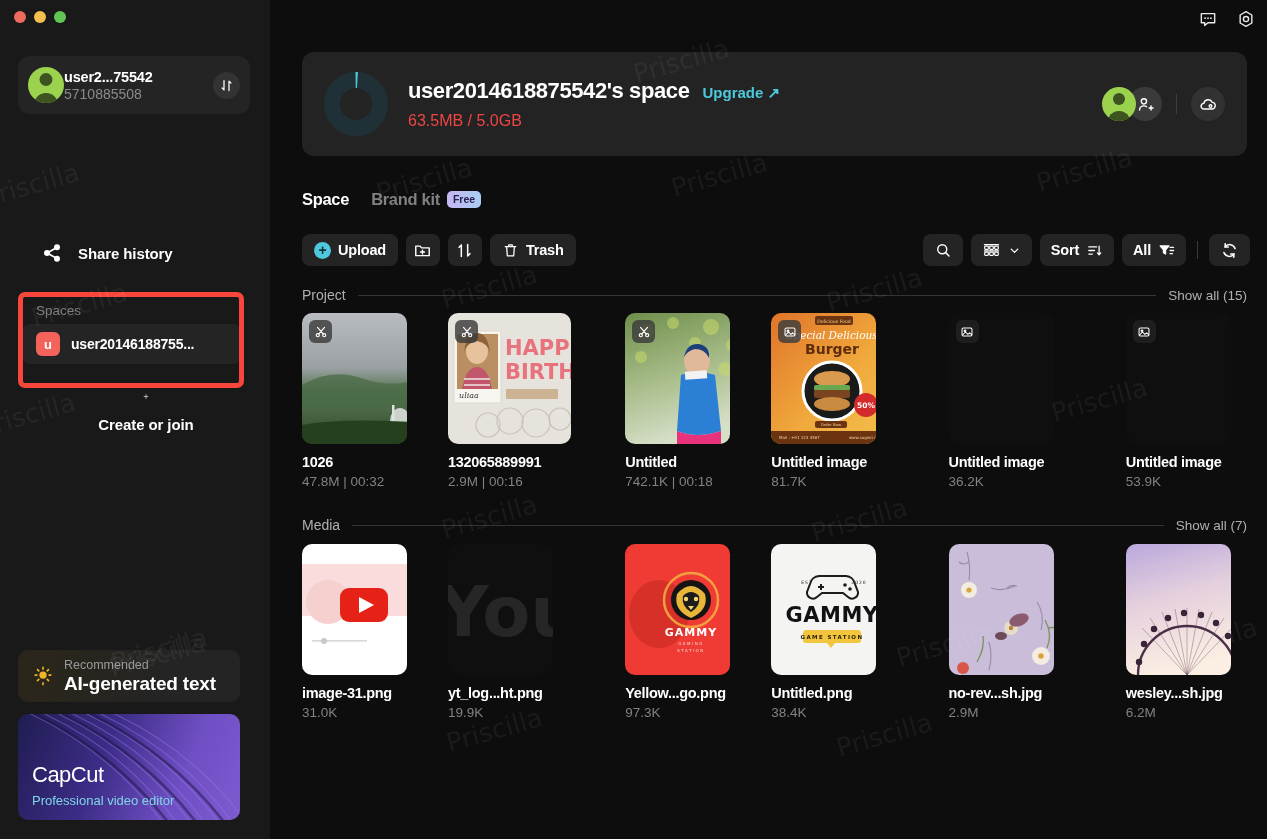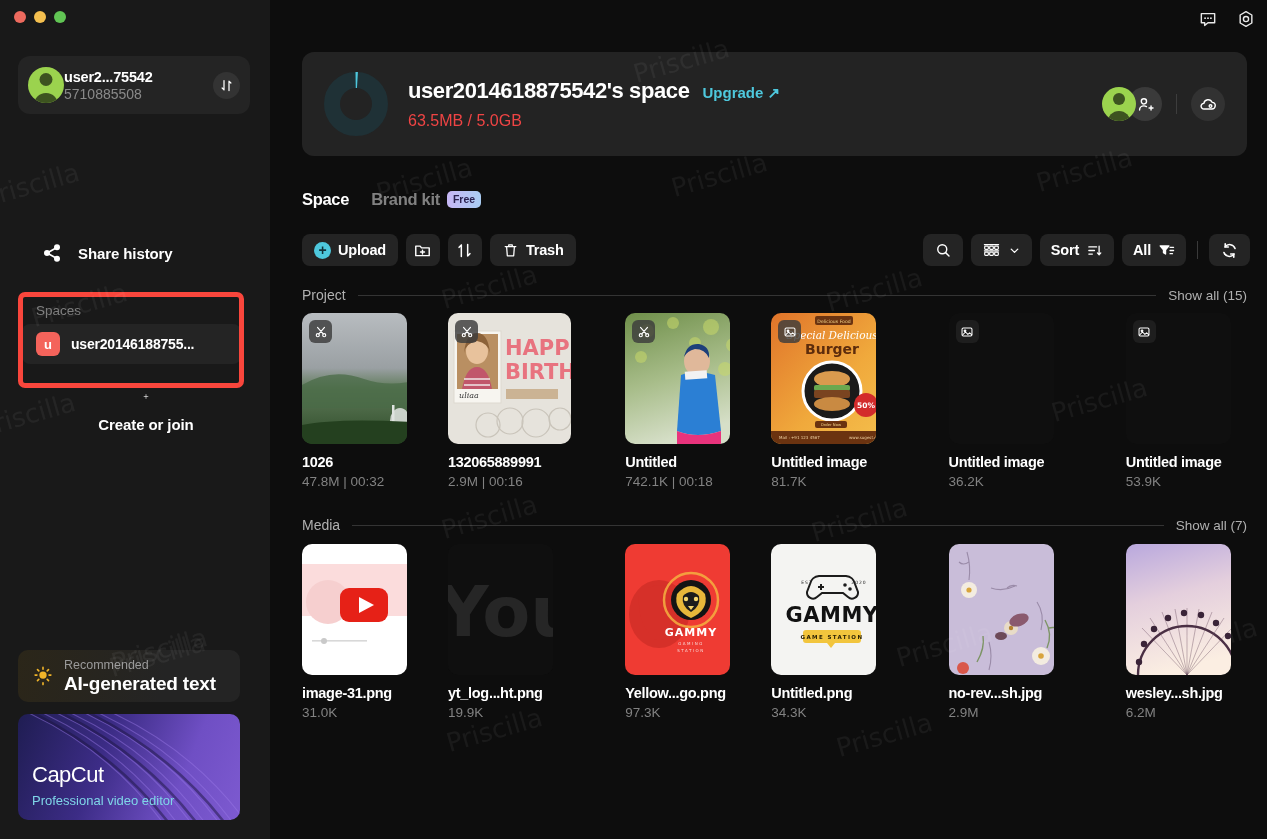--- a/index.html
+++ b/index.html
@@ -678,21 +678,21 @@
               <circle cx="74" cy="41" r="1.8" fill="#1c1c1c" stroke="none"></circle>
               <circle cx="79" cy="45" r="1.8" fill="#1c1c1c" stroke="none"></circle>
             </g>
             <text x="61" y="78" text-anchor="middle" font-family="DejaVu Sans, sans-serif" font-size="21" font-weight="bold" fill="#121212" letter-spacing="0.5">GAMMY</text>
             <rect x="32" y="86" width="58" height="13" rx="3" fill="#f2c53d"></rect>
             <path d="M56 99l4 5 4-5z" fill="#f2c53d"></path>
             <text x="61" y="95" text-anchor="middle" font-family="DejaVu Sans, sans-serif" font-size="5.5" font-weight="bold" fill="#2a2206" letter-spacing="1.4">GAME STATION</text>
           </svg>
         </div>
         <div class="card-title">Untitled.png</div>
-        <div class="card-meta">34.3K</div>
+        <div class="card-meta">38.4K</div>
       </div>
 
       <div class="card wide">
         <div class="thumb">
           <svg width="123" height="131" viewBox="0 0 123 131" preserveAspectRatio="none">
             <rect width="123" height="131" fill="#c9bdd9"></rect>
             <g stroke="#9a8ba8" stroke-width="1.1" fill="none">
               <path d="M18 8 Q22 22 20 36"></path>
                 <path d="M20 18 Q14 22 10 18"></path>
               <path d="M42 44 Q54 48 66 42"></path>

